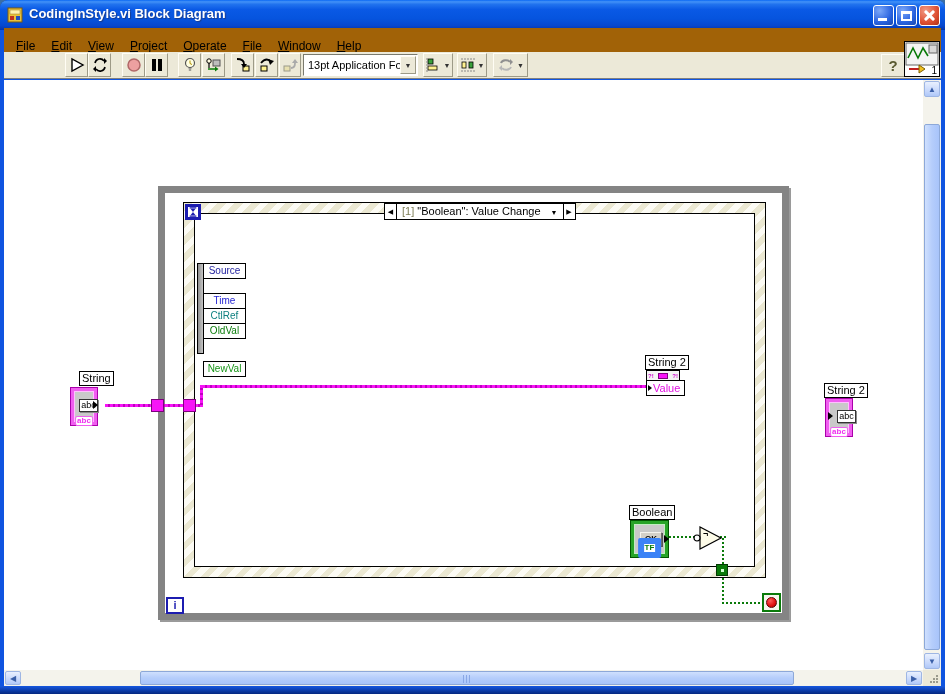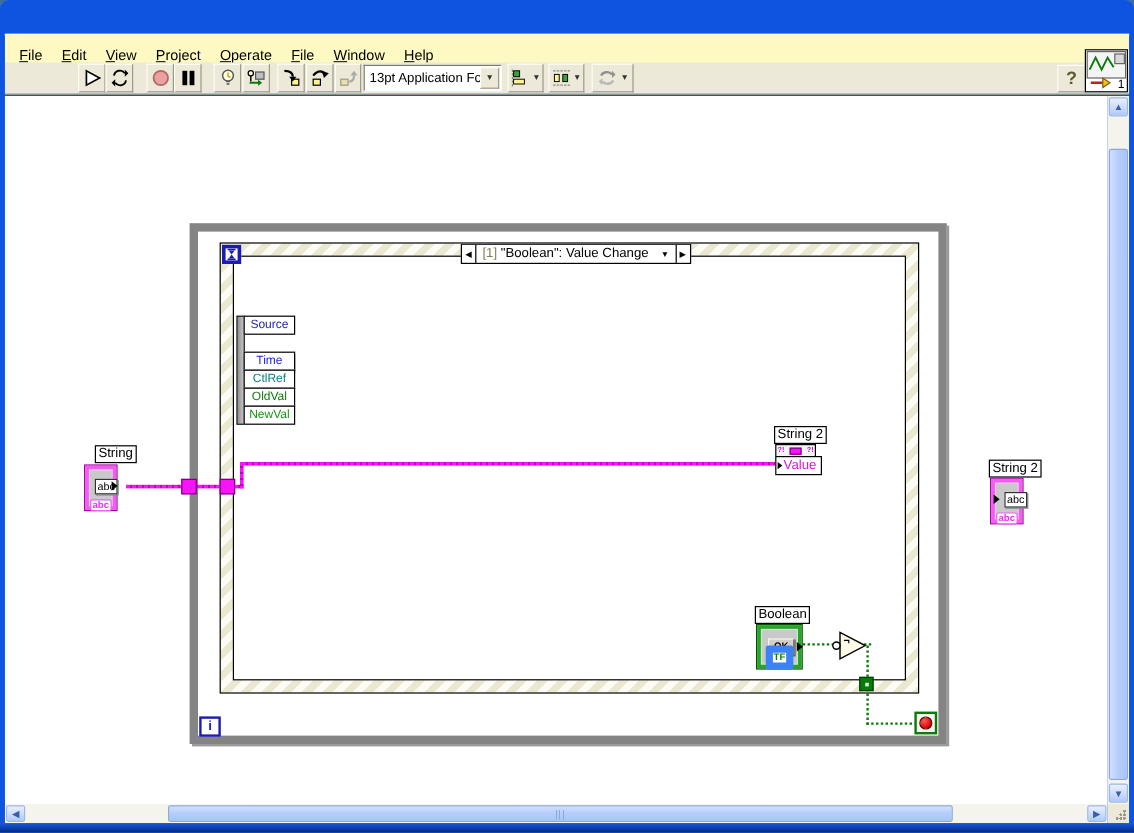--- a/index.html
+++ b/index.html
@@ -14,21 +14,21 @@
   #titletext{left:29px;top:6px;color:#fff;font-size:13px;font-weight:bold;text-shadow:1px 1px 1px #1a3c8c;white-space:nowrap;}
   .wbtn{top:5px;width:21px;height:21px;border-radius:3px;border:1px solid #fff;}
   .wbtn.blue{background:radial-gradient(circle at 30% 25%,#7ca8f8,#2a63e0 60%,#1747b0);}
   .wbtn.red{background:radial-gradient(circle at 30% 25%,#f29a84,#dd4f32 60%,#b03014);}
   .glyph-min{position:absolute;left:4px;bottom:4px;width:9px;height:3px;background:#fff;}
   .glyph-max{position:absolute;left:4px;top:5px;width:11px;height:10px;border:2px solid #fff;border-top-width:3px;}
   .glyph-x1,.glyph-x2{position:absolute;left:3px;top:8px;width:13px;height:3px;background:#fff;border-radius:1px;}
   .glyph-x1{transform:rotate(45deg);} .glyph-x2{transform:rotate(-45deg);}
 
   
-  #menubar{left:4px;top:28px;width:937px;height:36px;background:#fef9c3;border-bottom:1px solid #d8d4c0;display:flex;align-items:center;padding-left:4px;}
+  #menubar{left:4px;top:28px;width:937px;height:36px;background:#a16207;border-bottom:1px solid #d8d4c0;display:flex;align-items:center;padding-left:4px;}
   .menu-item{display:inline-block;padding:2px 8px;font-size:12px;color:#000;}
   .menu-item::first-letter{text-decoration:underline;}
   #toolbar{left:4px;top:52px;width:937px;height:27px;background:#ece9d8;border-bottom:1px solid #808080;}
   .tb-btn{position:absolute;top:1px;width:23px;height:24px;background:#ece9d8;border:1px solid;border-color:#fffdf4 #9d9a87 #9d9a87 #fffdf4;display:flex;align-items:center;justify-content:center;}
   .tb-btn svg{display:block;}
   #font-combo{position:absolute;left:299px;top:2px;width:115px;height:22px;background:#fff;border:1px solid;border-color:#7a7a6e #fff #fff #7a7a6e;display:flex;align-items:center;}
   #font-combo .val{flex:1;font-size:11px;padding-left:4px;white-space:nowrap;overflow:hidden;}
   .dd-btn{width:16px;height:18px;margin-right:1px;background:#ece9d8;border:1px solid;border-color:#fffdf4 #9d9a87 #9d9a87 #fffdf4;font-size:7px;color:#333;display:flex;align-items:center;justify-content:center;}
   .dd-mini{font-size:7px;color:#333;margin-left:2px;}
   #help-btn{left:877px;top:2px;width:24px;height:23px;position:absolute;background:#ece9d8;border:1px solid;border-color:#fffdf4 #9d9a87 #9d9a87 #fffdf4;
@@ -71,21 +71,21 @@
   .ev-arr.l{border-right:1px solid #000;} .ev-arr.r{border-left:1px solid #000;}
   #ev-selector .txt{font-size:11px;line-height:15px;padding:0 5px;white-space:nowrap;}
   #ev-selector .idx{color:#7f7f58;}
   #ev-selector .dd{font-size:7px;margin-left:7px;color:#000;}
 
   
   #edn-spine{left:197px;top:263px;width:7px;height:91px;background:linear-gradient(90deg,#8f8f8f,#c6c6c6);border:1px solid #000;}
   .edn-row{position:absolute;left:203px;width:43px;height:16px;background:#fff;border:1px solid #000;
     font-size:10px;line-height:14px;text-align:center;font-weight:normal;}
   .edn0{color:#1f1f9e;} .edn1{color:#2525d2;} .edn2{color:#2525d2;}
-  .edn3{color:#0e8080;} .edn4{color:#0c7d0c;} .edn5{color:#169416;}
+  .edn3{color:#0e8080;} .edn4{color:#0c7d0c;} .edn5{color:#169416;margin-top:23px;}
 
   
   .lbl{position:absolute;background:#fff;border:1px solid #000;font-size:11px;line-height:13px;padding:0 2px;white-space:nowrap;color:#000;}
 
   
   .term{position:absolute;width:26px;height:37px;background:#c9c9c9;}
   .term.pink{border:3px solid #f05ef0;box-shadow:0 0 0 1px #aa00aa,inset 0 0 0 1px #ffc0ff;}
   .term.green{border:3px solid #28a428;box-shadow:0 0 0 1px #005500,inset 0 0 0 1px #c0eec0;}
   .term-box{position:absolute;left:5px;top:8px;width:19px;height:13px;background:#fff;border:1px solid #333;
     font-size:9px;line-height:11px;text-align:center;box-shadow:1px 1px 0 #8a8a8a;color:#000;}
@@ -124,20 +124,39 @@
 
   
   #not-gate{left:692px;top:525px;width:32px;height:26px;}
   #not-glyph{position:absolute;left:703px;top:529px;font-size:9px;font-weight:bold;color:#000;}
 </style>
 </head>
 <body>
 
 <div id="win">
 
+  <div id="titlebar" class="abs">
+    <svg id="titleicon" class="abs" viewBox="0 0 16 16">
+      <rect x="1" y="1" width="14" height="14" fill="#e8c23c" stroke="#7a5a10"></rect>
+      <rect x="3" y="3" width="10" height="4" fill="#fdf1b0" stroke="#9a7a20" stroke-width="0.5"></rect>
+      <rect x="3" y="9" width="4" height="4" fill="#c03020"></rect>
+      <rect x="9" y="9" width="4" height="4" fill="#2050c0"></rect>
+    </svg>
+    <div id="titletext" class="abs">CodingInStyle.vi Block Diagram</div>
+    <div class="wbtn blue abs" style="left:873px;">
+        <div class="glyph-min"></div>
+      </div>
+    <div class="wbtn blue abs" style="left:896px;">
+        <div class="glyph-max"></div>
+      </div>
+    <div class="wbtn red abs" style="left:919px;">
+        <div class="glyph-x1"></div>
+        <div class="glyph-x2"></div>
+      </div>
+  </div>
 
   <div id="menubar" class="abs">
     <span class="menu-item">File</span>
     <span class="menu-item">Edit</span>
     <span class="menu-item">View</span>
     <span class="menu-item">Project</span>
     <span class="menu-item">Operate</span>
     <span class="menu-item">File</span>
     <span class="menu-item">Window</span>
     <span class="menu-item">Help</span>

